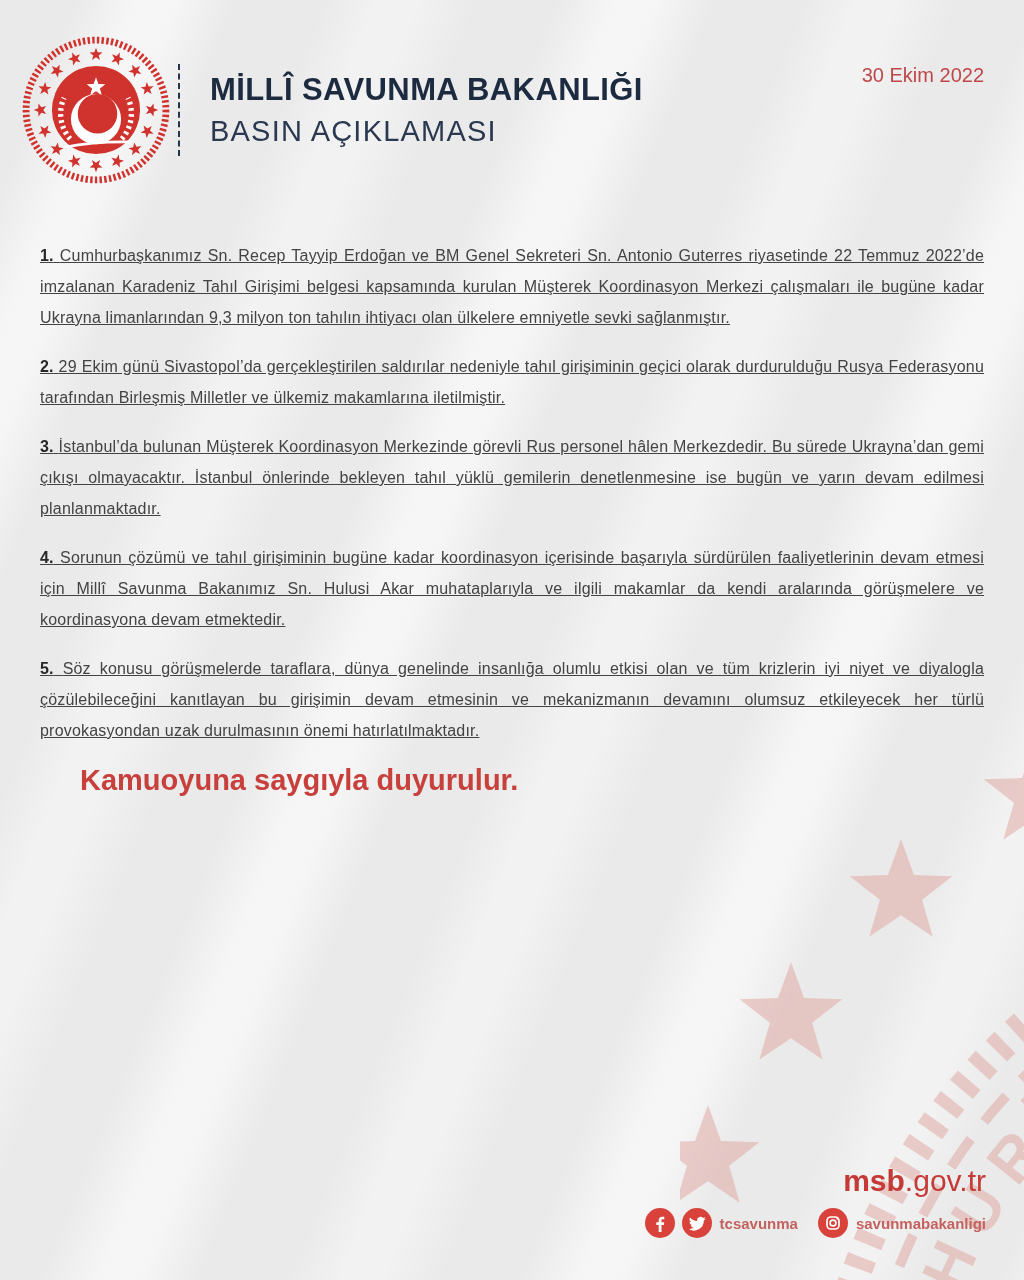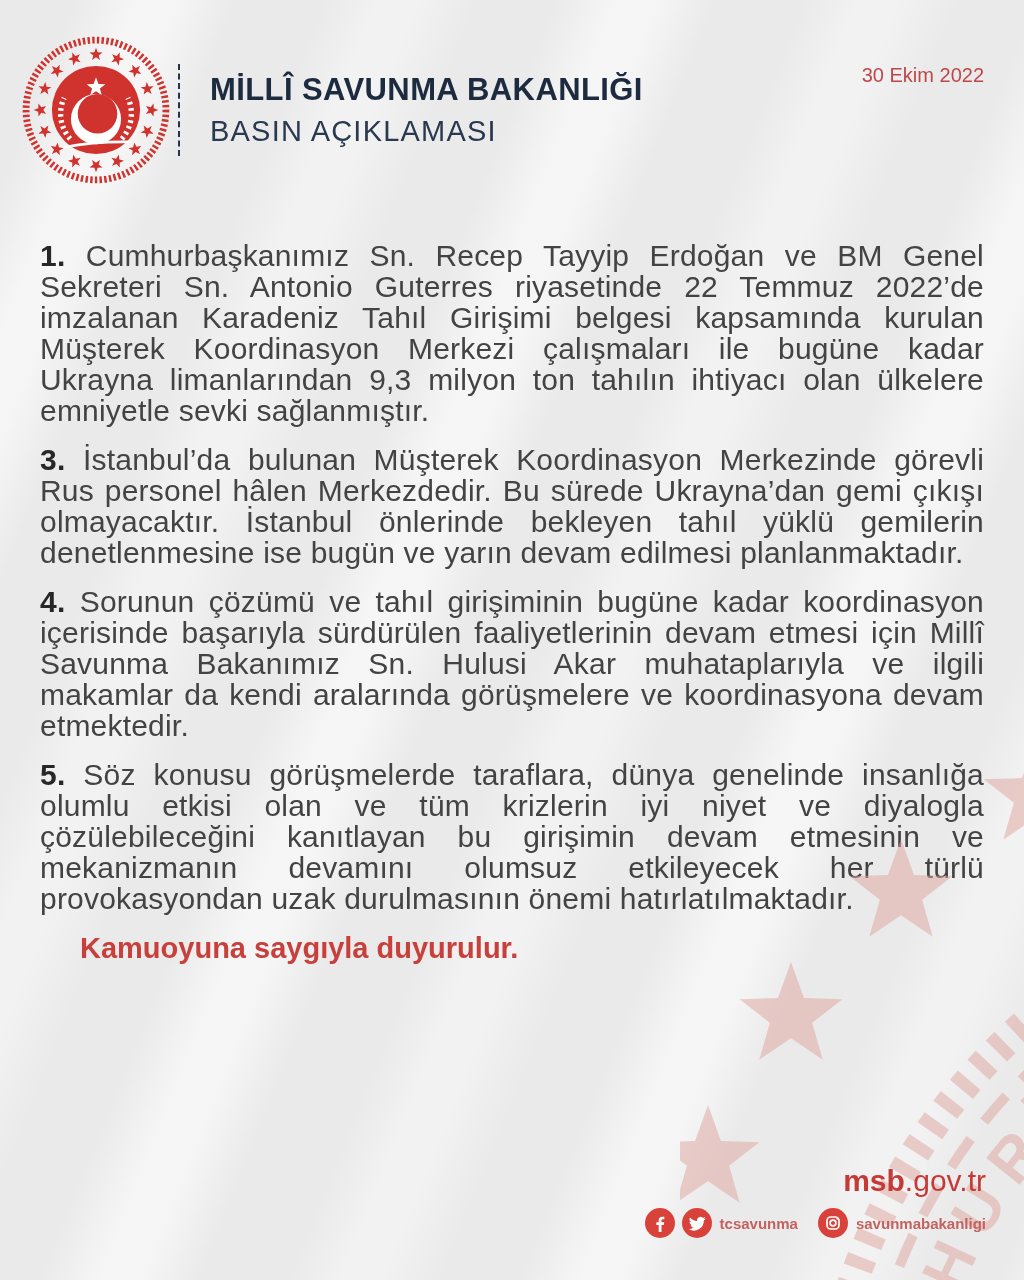--- a/index.html
+++ b/index.html
@@ -19,21 +19,21 @@
   .watermark{position:absolute;left:680px;top:730px;width:1500px;height:1500px;opacity:.5;pointer-events:none;}
   .masthead{display:flex;align-items:center;padding:34px 40px 0 20px;}
   .logo{width:152px;height:152px;flex:0 0 auto;}
   .head-divider{border-left:2px dashed #26344e;height:92px;margin-left:6px;}
   .head-titles{margin-left:30px;}
   .ministry-title{font-size:31px;font-weight:700;color:#1d2b40;letter-spacing:.4px;}
   .press-subtitle{font-size:29px;font-weight:400;color:#2a3850;letter-spacing:1.2px;margin-top:7px;}
   .release-date{margin-left:auto;align-self:flex-start;margin-top:30px;color:#bf4749;font-size:20px;font-weight:500;}
   .doc-title{margin:18px 40px 0;color:#d2312b;font-size:40px;line-height:44px;font-weight:800;letter-spacing:-.2px;}
   .bodytext{margin:54px 40px 0;}
-  .para{font-size:30px;line-height:31px;color:#434343;text-align:justify;margin:0 0 18px;letter-spacing:.2px;}
+  .para{font-size:16px;line-height:31px;color:#434343;text-align:justify;margin:0 0 18px;letter-spacing:.2px;text-decoration:underline;}
   .para .num{font-weight:800;color:#272727;}
   .closing{margin:12px 40px 0;color:#c8403c;font-size:29px;font-weight:600;}
   .footer{position:absolute;right:38px;bottom:42px;text-align:right;}
   .site-link{font-size:30px;color:#c53a36;text-decoration:none;display:inline-block;}
   .site-link .b{font-weight:800;}
   .socials{display:flex;align-items:center;justify-content:flex-end;margin-top:10px;}
   .icon{width:30px;height:30px;display:block;}
   .icon + .icon{margin-left:7px;}
   .handle{font-size:15px;color:#c4625f;font-weight:600;margin-left:8px;}
   .ig-gap{margin-left:20px;}
@@ -99,20 +99,21 @@
     <div class="head-titles">
       <div class="ministry-title">MİLLÎ SAVUNMA BAKANLIĞI</div>
       <div class="press-subtitle">BASIN AÇIKLAMASI</div>
     </div>
     <div class="release-date">30 Ekim 2022</div>
   </header>
 
 
   <main class="bodytext">
     <p class="para"><span class="num">1.</span> <span>Cumhurbaşkanımız Sn. Recep Tayyip Erdoğan ve BM Genel Sekreteri Sn. Antonio Guterres riyasetinde 22 Temmuz 2022’de imzalanan Karadeniz Tahıl Girişimi belgesi kapsamında kurulan Müşterek Koordinasyon Merkezi çalışmaları ile bugüne kadar Ukrayna limanlarından 9,3 milyon ton tahılın ihtiyacı olan ülkelere emniyetle sevki sağlanmıştır.</span></p>
+    <p class="para"><span class="num">2.</span> <span>29 Ekim günü Sivastopol’da gerçekleştirilen saldırılar nedeniyle tahıl girişiminin geçici olarak durdurulduğu Rusya Federasyonu tarafından Birleşmiş Milletler ve ülkemiz makamlarına iletilmiştir.</span></p>
     <p class="para"><span class="num">3.</span> <span>İstanbul’da bulunan Müşterek Koordinasyon Merkezinde görevli Rus personel hâlen Merkezdedir. Bu sürede Ukrayna’dan gemi çıkışı olmayacaktır. İstanbul önlerinde bekleyen tahıl yüklü gemilerin denetlenmesine ise bugün ve yarın devam edilmesi planlanmaktadır.</span></p>
     <p class="para"><span class="num">4.</span> <span>Sorunun çözümü ve tahıl girişiminin bugüne kadar koordinasyon içerisinde başarıyla sürdürülen faaliyetlerinin devam etmesi için Millî Savunma Bakanımız Sn. Hulusi Akar muhataplarıyla ve ilgili makamlar da kendi aralarında görüşmelere ve koordinasyona devam etmektedir.</span></p>
     <p class="para"><span class="num">5.</span> <span>Söz konusu görüşmelerde taraflara, dünya genelinde insanlığa olumlu etkisi olan ve tüm krizlerin iyi niyet ve diyalogla çözülebileceğini kanıtlayan bu girişimin devam etmesinin ve mekanizmanın devamını olumsuz etkileyecek her türlü provokasyondan uzak durulmasının önemi hatırlatılmaktadır.</span></p>
     <div class="closing">Kamuoyuna saygıyla duyurulur.</div>
   </main>
 
   <div class="footer">
     <a class="site-link" href="#"><span class="b">msb</span><span>.gov.tr</span></a>
     <div class="socials">
       <svg class="icon" viewBox="0 0 32 32">

